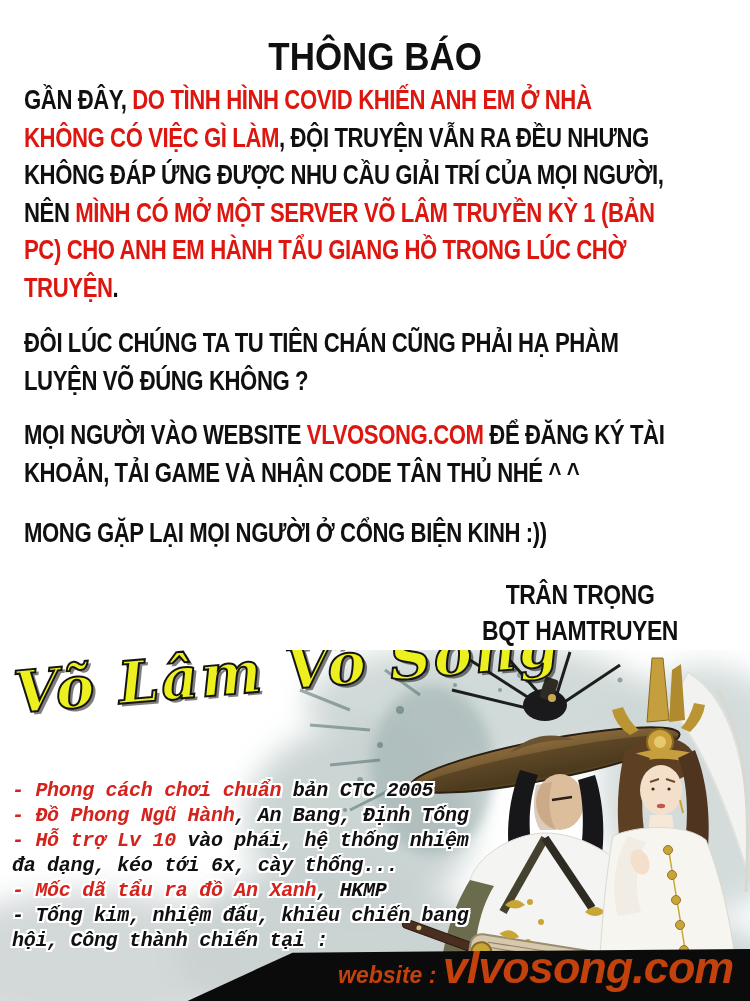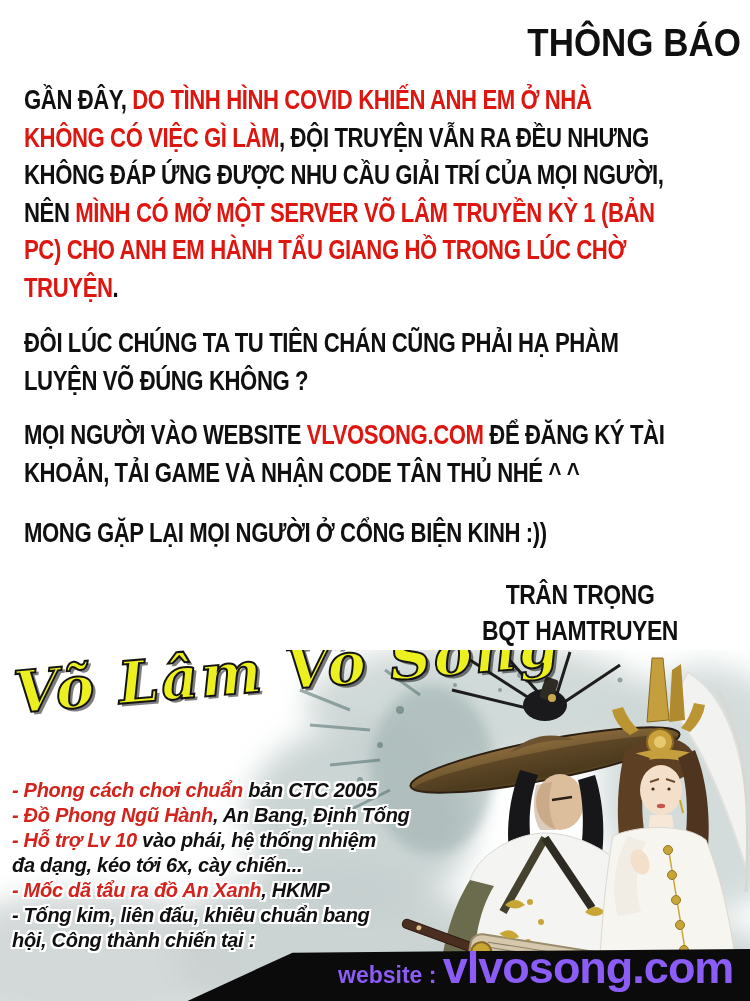--- a/index.html
+++ b/index.html
@@ -2,21 +2,21 @@
 <html><head>
 <meta charset="utf-8">
 <style>
   html,body{margin:0;padding:0;background:#888;}
   .page{
     position:relative;width:750px;height:1001px;margin:0 auto;
     background:#fff;overflow:hidden;
     font-family:"Liberation Sans",sans-serif;color:#101010;
   }
   
-  .title-wrap{position:absolute;top:22px;left:0;width:750px;text-align:right;}
+  .title-wrap{position:absolute;top:36px;left:0;width:750px;text-align:center;}
   .title-wrap span{
     display:inline-block;font-size:38px;font-weight:700;letter-spacing:0;
     transform:scaleX(.92);transform-origin:50% 0;
   }
   .para{
     position:absolute;left:24px;white-space:nowrap;
     font-weight:700;font-size:27px;line-height:37.5px;letter-spacing:-.5px;
     transform:scaleX(.82);transform-origin:0 0;width:900px;
   }
   .p1{top:82px}.p2{top:325px}.p3{top:417px}.p4{top:515px}
@@ -37,28 +37,29 @@
     text-shadow:3px 3px 0 rgba(20,20,20,.55);
     transform:rotate(-5deg);transform-origin:0 50%;
     white-space:nowrap;letter-spacing:2px;
   }
   .features{
     position:absolute;left:12px;top:128px;width:410px;
     font-style:italic;font-weight:700;font-size:20px;line-height:25px;
     letter-spacing:-.3px;white-space:nowrap;
     text-shadow:-2px -2px 0 #fff,2px -2px 0 #fff,-2px 2px 0 #fff,2px 2px 0 #fff,
                  0 -2px 0 #fff,0 2px 0 #fff,-2px 0 0 #fff,2px 0 0 #fff;
+    font-family:Liberation Mono, monospace;
   }
   .features .f-red{color:#d3231c}
   .band{
     position:absolute;left:0;bottom:0;width:750px;height:62px;background:#0b0b0b;
     clip-path:polygon(25% 100%,39% 22%,100% 16%,100% 100%);
   }
   .band-text{
-    position:absolute;left:338px;bottom:7px;color:#8b5cf6;
+    position:absolute;left:338px;bottom:7px;color:#c2410c;font-style:italic;
     white-space:nowrap;
     text-align:center;
   }
   .band-text .w-label{font-weight:700;font-size:23px;letter-spacing:0;}
   .band-text .w-domain{font-weight:700;font-size:45px;letter-spacing:-1px;}
 </style>
 </head>
 <body>
 
 <div class="page">
@@ -217,23 +218,23 @@
         </g>
       </g>
     </svg>
 
     <div class="logo">Võ Lâm Vô Song</div>
 
     <div class="features">
       <div><span class="f-red">- Phong cách chơi chuẩn</span><span> bản CTC 2005</span></div>
       <div><span class="f-red">- Đồ Phong Ngũ Hành</span><span>, An Bang, Định Tống</span></div>
       <div><span class="f-red">- Hỗ trợ Lv 10</span><span> vào phái, hệ thống nhiệm</span></div>
-      <div><span>đa dạng, kéo tới 6x, cày chiến...</span></div>
+      <div><span>đa dạng, kéo tới 6x, cày thống...</span></div>
       <div><span class="f-red">- Mốc dã tẩu ra đồ An Xanh</span><span>, HKMP</span></div>
-      <div><span>- Tống kim, liên đấu, khiêu chuẩn bang</span></div>
+      <div><span>- Tống kim, nhiệm đấu, khiêu chiến bang</span></div>
       <div><span>hội, Công thành chiến tại :</span></div>
     </div>
 
     <div class="band"></div>
     <div class="band-text">
       <span class="w-label">website : </span><span class="w-domain">vlvosong.com</span>
     </div>
 
   </div>
 </div>

